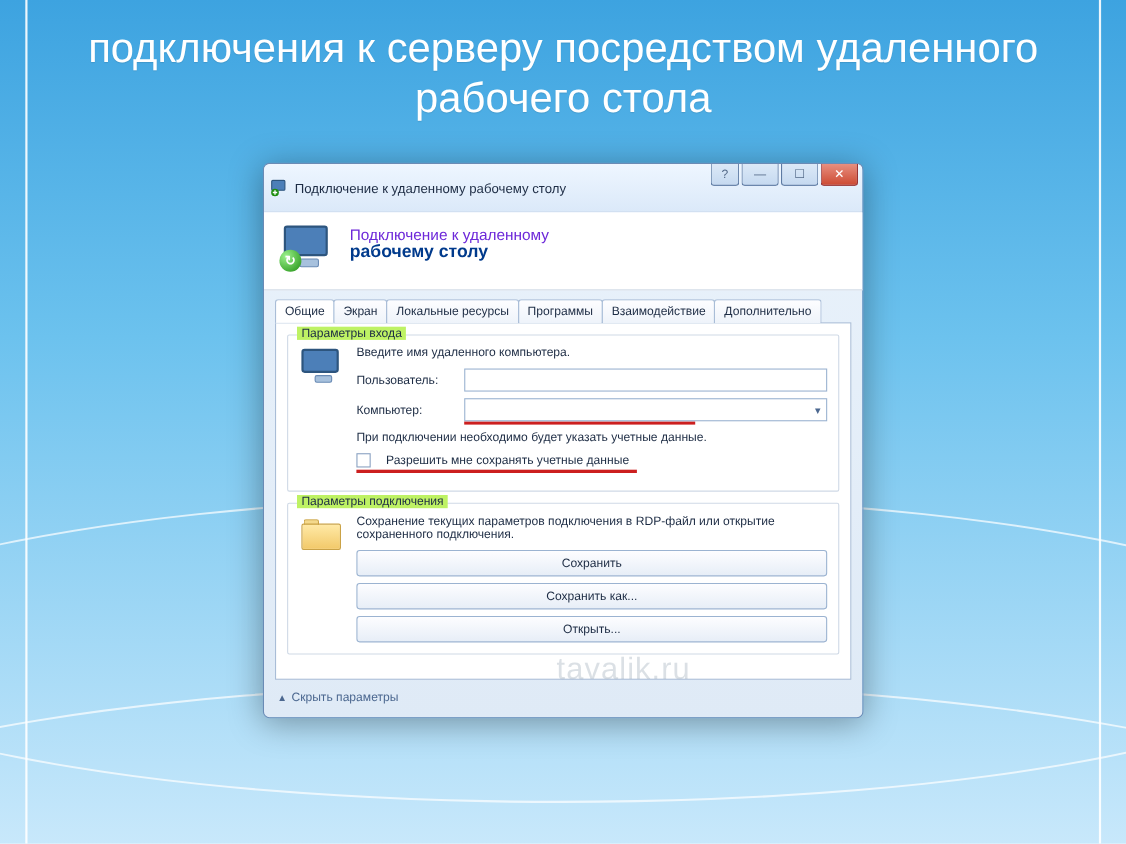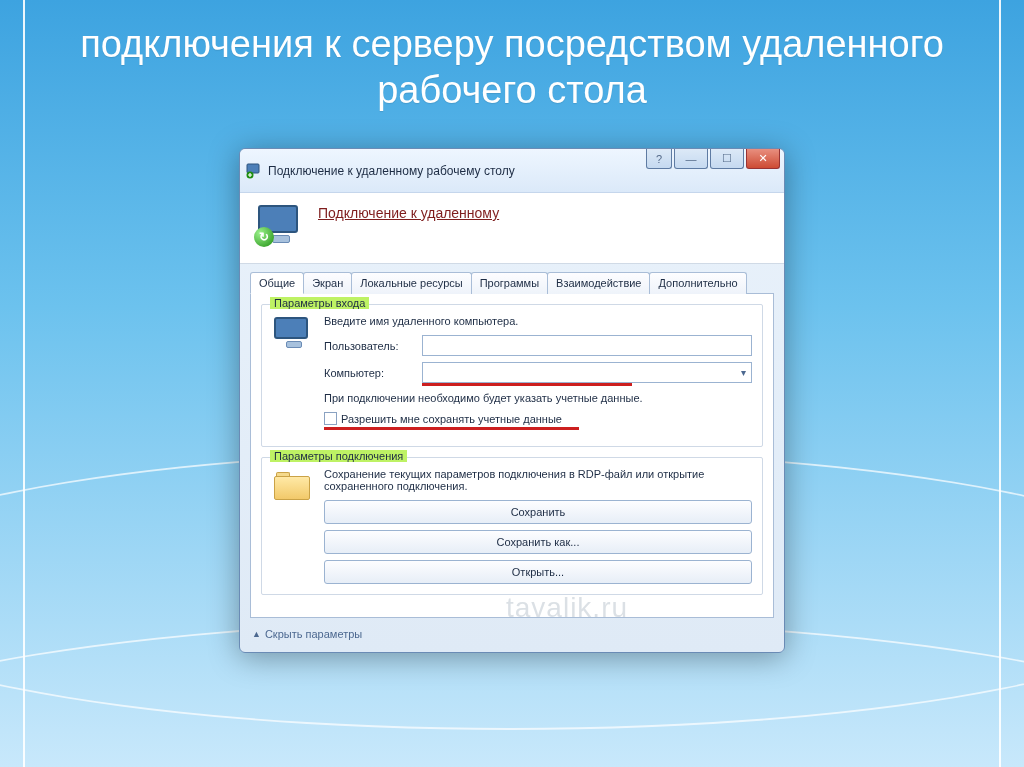--- a/index.html
+++ b/index.html
@@ -66,21 +66,21 @@
     display: flex;
     gap: 14px;
   }
   .banner-icon {
     width: 48px; height: 44px;
     position: relative;
   }
   .monitor{width:40px;height:28px;background:#4c7fb8;border:2px solid #2d557e;border-radius:3px;position:absolute;top:0;left:2px;}
   .monitor::after{content:"";position:absolute;left:12px;top:28px;width:16px;height:6px;background:#a7c1dd;border:1px solid #6a8bb5;border-radius:2px;}
   .green-orb{position:absolute;width:20px;height:20px;border-radius:50%;background:radial-gradient(circle at 30% 30%,#9bf18c,#1e8e10);left:-2px;top:22px;color:#fff;display:flex;align-items:center;justify-content:center;font-size:12px;font-weight:bold;line-height:1;}
-  .banner-text .line1 { color:#7f1d1d; font-size:14px;text-decoration:underline; }
+  .banner-text .line1 { color:#6d28d9; font-size:14px; }
   .banner-text .line2 { color:#003a8c; font-size:16px; font-weight:bold; }
 
   .tabs-wrap { padding: 8px 10px 0 10px; }
   .tabs { display:flex; }
   .tab {
     border:1px solid #a9bdd7; border-bottom:none;
     background:linear-gradient(#fdfdff,#eef3fa);
     font-size:11px; color:#1d2c44;
     padding:4px 8px; margin-right:-1px;
     border-radius:3px 3px 0 0; cursor:default;
@@ -104,21 +104,21 @@
   .field-line{ display:flex; align-items:center; margin-bottom:6px; gap:8px;}
   .field-label{ width:90px; }
   .combo,.textbox{
     flex:1; height:21px; border:1px solid #9bb3d1; background:#fff;
     font-size:11px; padding:2px 4px; position:relative;
   }
   .combo .chev{ position:absolute; right:5px; top:4px; font-size:10px; color:#4c6890;}
   .note{ margin:4px 0 8px 0; }
   .red-underline{ border-bottom:3px solid #cc1f1f; display:block; height:0; margin-top:-6px; margin-bottom:6px; width:210px; margin-left:98px;}
   .red-underline.cb{ width:255px; margin-left:0; margin-top:2px;}
-  .chk-line{ display:flex; align-items:center; gap:4px; }
+  .chk-line{ display:flex; align-items:center; gap:14px; }
   .chk{ width:13px;height:13px;border:1px solid #8aa2c2;background:#fff; }
 
   .folder-icon{width:40px;height:32px;position:relative;min-width:40px;top:2px;}
   .folder-back{position:absolute;width:36px;height:24px;left:2px;top:6px;background:linear-gradient(#ffe9a6,#f2c96a);border:1px solid #caa246;border-radius:2px;}
   .folder-tab{position:absolute;width:14px;height:6px;left:4px;top:2px;background:#f4d98c;border:1px solid #caa246;border-bottom:none;border-radius:2px 2px 0 0;}
 
   .btn {
     height:24px; padding:0 12px; font-size:11px; color:#1d2c44;
     border:1px solid #9bb3d1; border-radius:3px;
     background:linear-gradient(#fdfdff,#e7eef7);
@@ -163,20 +163,21 @@
     </div>
   </div>
 
   <div class="header-band">
     <div class="banner-icon">
       <div class="monitor"></div>
       <div class="green-orb">↻</div>
     </div>
     <div class="banner-text">
       <div class="line1">Подключение к удаленному</div>
+      <div class="line2">рабочему столу</div>
     </div>
   </div>
 
   <div class="tabs-wrap">
     <div class="tabs">
       <div class="tab active">Общие</div>
       <div class="tab">Экран</div>
       <div class="tab">Локальные ресурсы</div>
       <div class="tab">Программы</div>
       <div class="tab">Взаимодействие</div>

